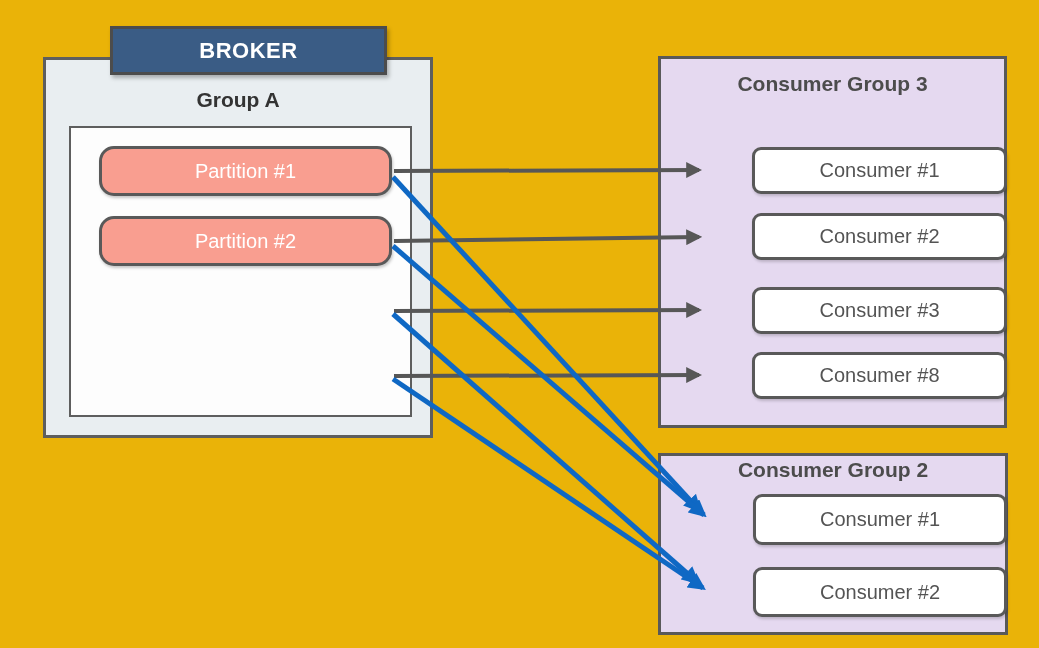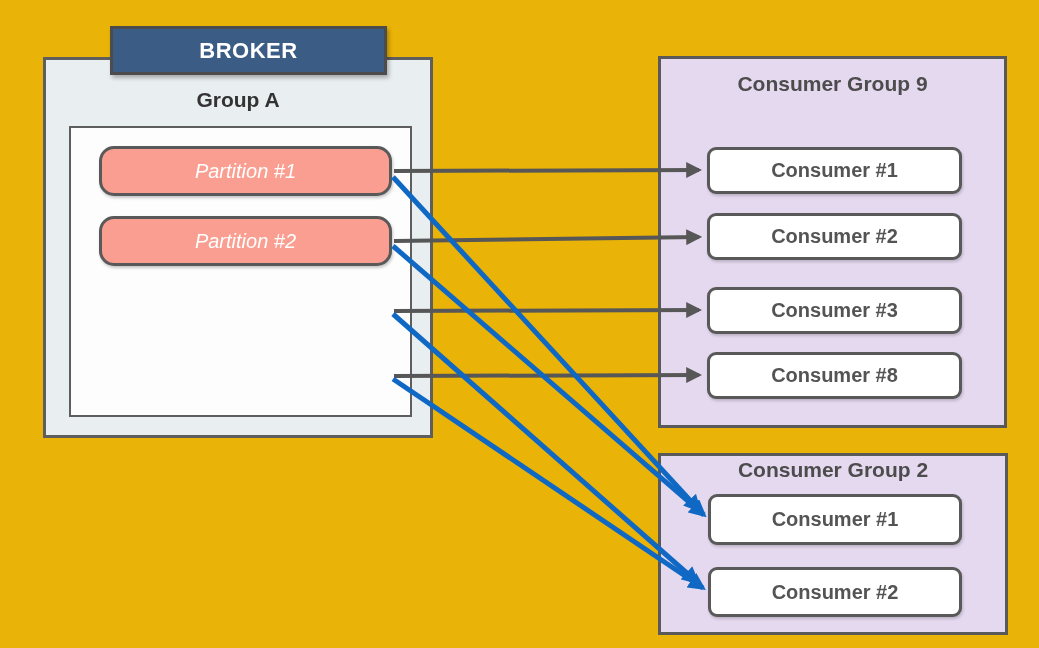--- a/index.html
+++ b/index.html
@@ -43,45 +43,45 @@
   }
   .partition {
     left: 99px; width: 293px; height: 50px;
     background: #f99e90;
     border: 3px solid #595959;
     border-radius: 15px;
     color: #ffffff;
     font-size: 20px;
     display: flex; align-items: center; justify-content: center;
     box-shadow: 1px 2px 3px rgba(0,0,0,0.22);
-    font-style: italic;
   }
   .group-box {
     background: #e5d9f0;
     border: 3px solid #595959;
   }
   .cg1-box { left: 658px; top: 56px; width: 349px; height: 372px; }
   .cg2-box { left: 658px; top: 453px; width: 350px; height: 182px; }
   .group-title {
     text-align: center;
     font-weight: bold;
     font-size: 21px;
     color: #4c4c4c;
   }
   .cg1-title { left: 658px; top: 72px; width: 349px; }
   .cg2-title { left: 658px; top: 458px; width: 350px; }
   .consumer {
     background: #ffffff;
     border: 3px solid #595959;
     border-radius: 9px;
     color: #545454;
-    font-weight: bold;
+    font-weight: normal;
     font-size: 20px;
     display: flex; align-items: center; justify-content: center;
     box-shadow: 1px 2px 3px rgba(0,0,0,0.18);
+    margin-left: 45px;
   }
   .cg1-consumer { left: 707px; width: 255px; height: 47px; }
   .cg2-consumer { left: 708px; width: 254px; }
   .arrows {
     left: 0; top: 0;
     pointer-events: none;
   }
 </style>
 </head>
 <body>
@@ -90,21 +90,21 @@
 
   <div class="abs broker-box"></div>
   <div class="abs broker-header">BROKER</div>
   <div class="abs topic-label">Group A</div>
   <div class="abs topic-box"></div>
 
   <div class="abs partition" style="top:146px">Partition #1</div>
   <div class="abs partition" style="top:216px">Partition #2</div>
 
   <div class="abs group-box cg1-box"></div>
-  <div class="abs group-title cg1-title">Consumer Group 9</div>
+  <div class="abs group-title cg1-title">Consumer Group 3</div>
   <div class="abs consumer cg1-consumer" style="top:147px">Consumer #1</div>
   <div class="abs consumer cg1-consumer" style="top:213px">Consumer #2</div>
   <div class="abs consumer cg1-consumer" style="top:287px">Consumer #3</div>
   <div class="abs consumer cg1-consumer" style="top:352px">Consumer #8</div>
 
   <div class="abs group-box cg2-box"></div>
   <div class="abs group-title cg2-title">Consumer Group 2</div>
   <div class="abs consumer cg2-consumer" style="top:494px;height:51px">Consumer #1</div>
   <div class="abs consumer cg2-consumer" style="top:567px;height:50px">Consumer #2</div>
 

